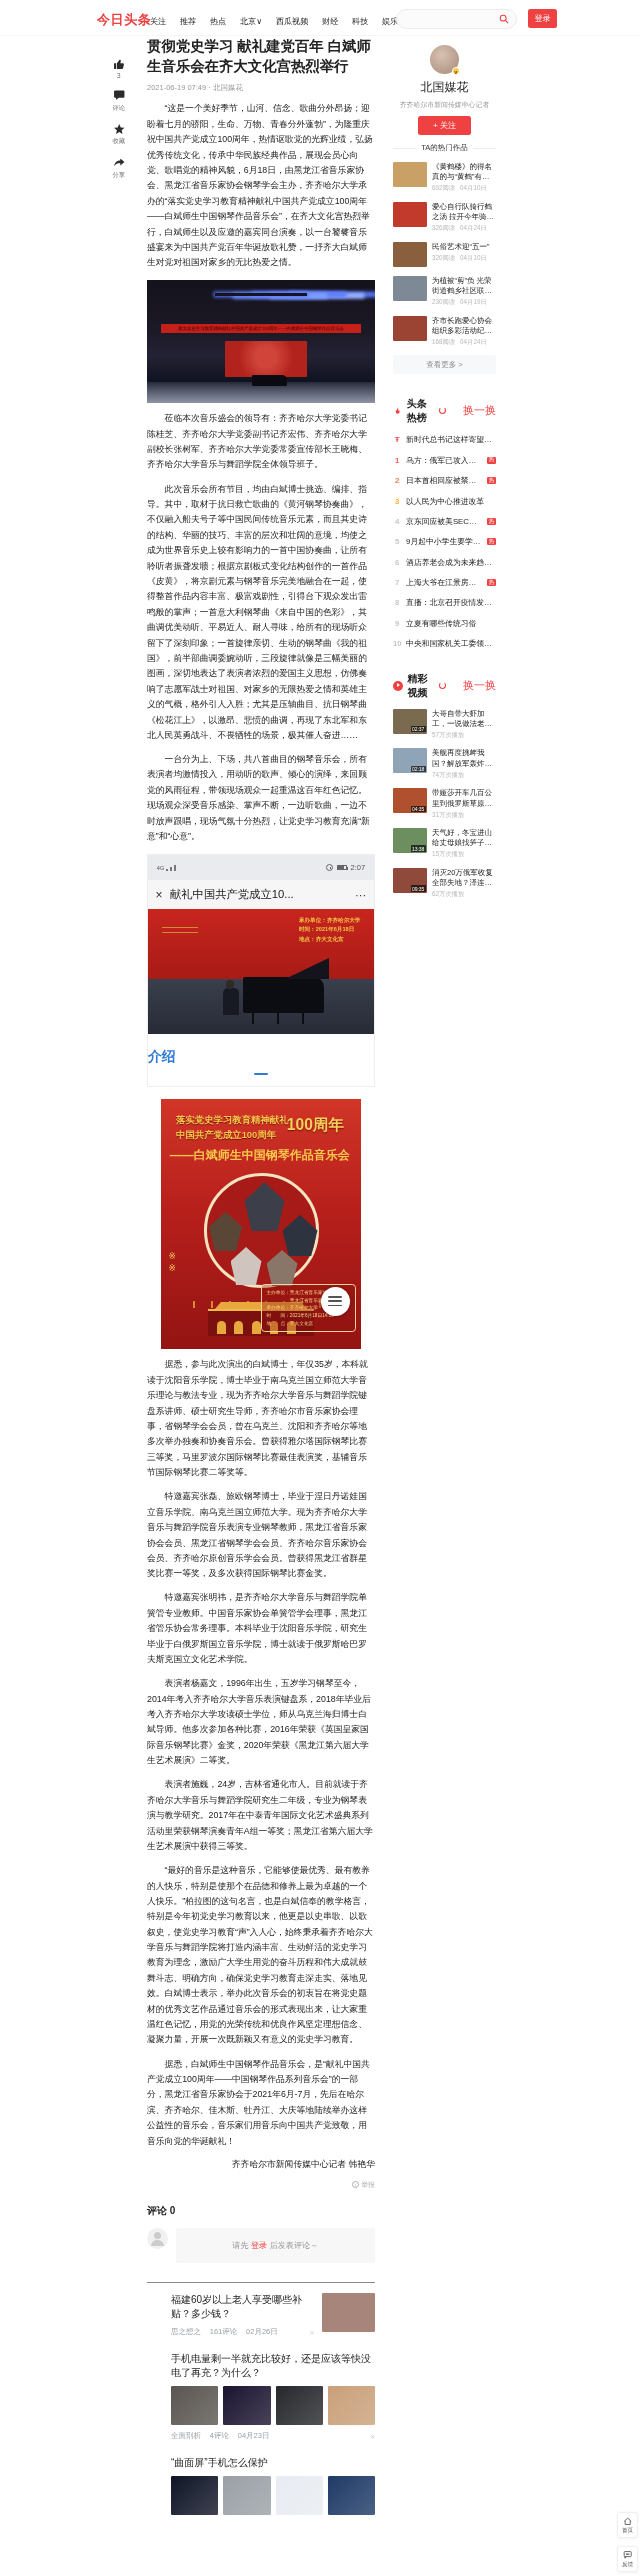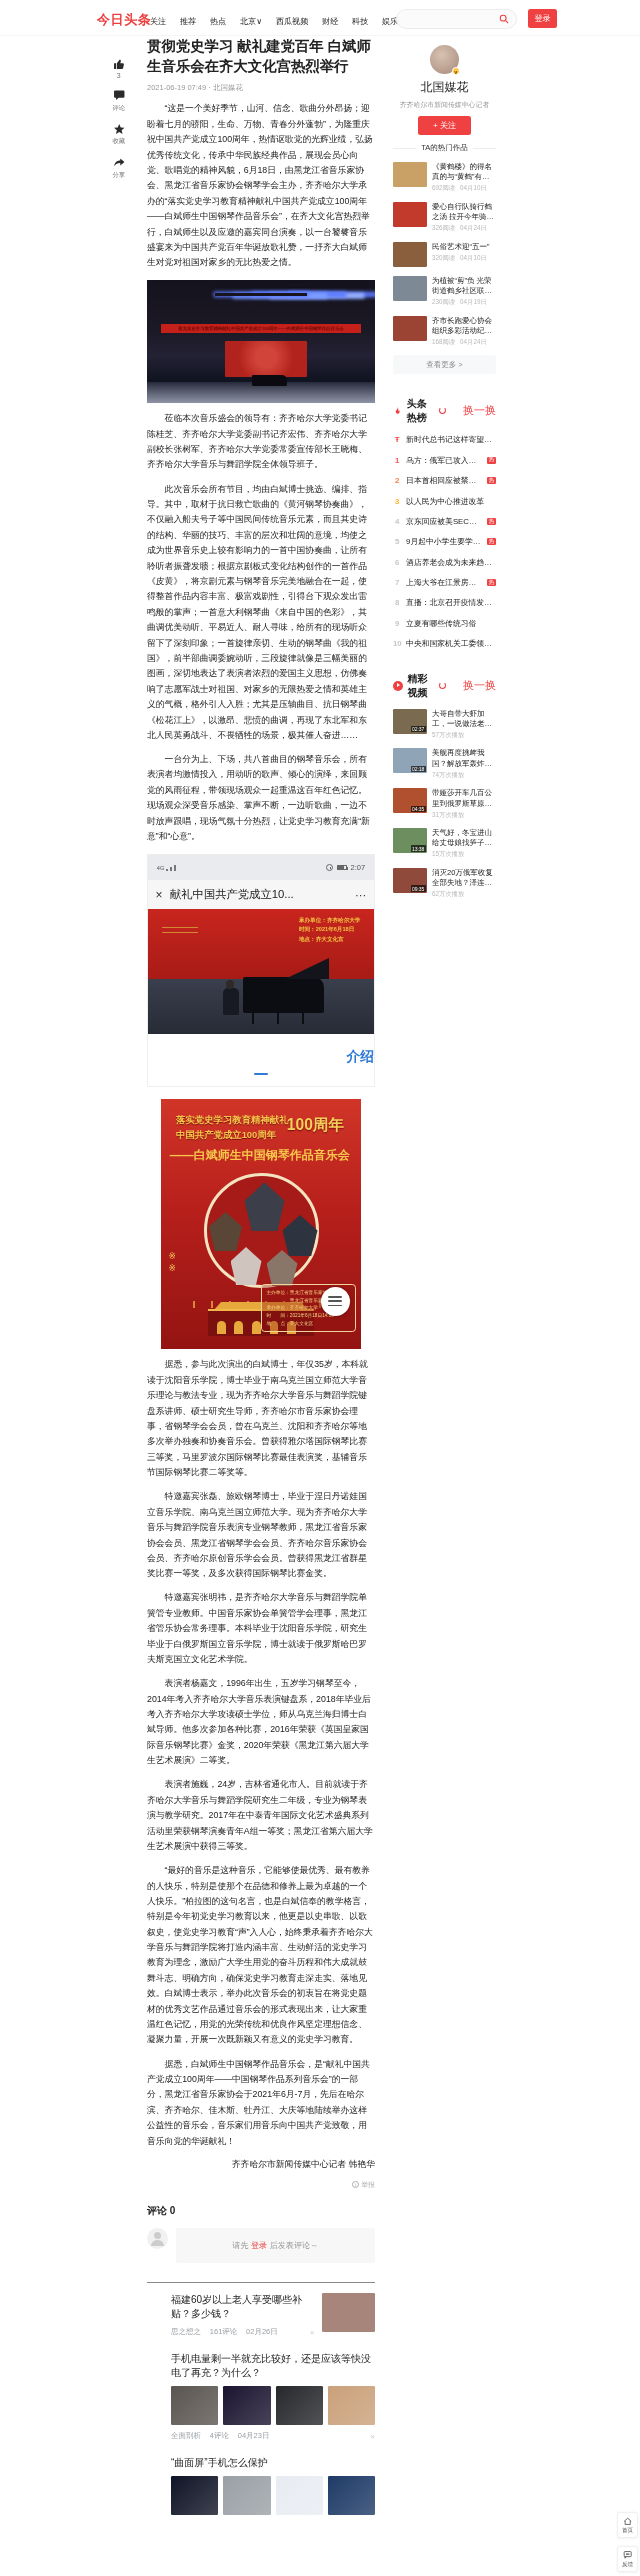--- a/index.html
+++ b/index.html
@@ -60,21 +60,21 @@
   .vb-screen { height:125px; position:relative; overflow:hidden; background:#232630; }
   .vb-led { position:absolute; top:0; left:0; right:0; height:56%; background:linear-gradient(180deg,#c8251e,#a81b16); }
   .vb-led-lines { position:absolute; right:6%; top:6.3px; text-align:left; font-size:5.6px; font-weight:bold; color:#f2c344; line-height:1.7; }
   .vb-cloud { position:absolute; left:6%; top:17.5px; width:36px; height:6.3px; border-top:1.3px solid #d8a43c; border-bottom:1.3px solid #d8a43c; opacity:.8; }
   .vb-floor { position:absolute; bottom:0; left:0; right:0; height:44%; background:linear-gradient(180deg,#3a3f4d,#272b36); }
   .vb-piano { position:absolute; left:42%; bottom:21px; width:81px; height:36px; background:#0c0d12; border-radius:1.9px 10px 1.9px 1.9px; }
   .vb-piano:before { content:""; position:absolute; right:-5px; top:-19px; width:0; height:0; border-left:44px solid transparent; border-bottom:21px solid #14151c; }
   .vb-piano-leg { position:absolute; left:46%; bottom:10px; width:1.9px; height:12.5px; background:#0c0d12; box-shadow:25px 0 #0c0d12, 50px 0 #0c0d12; }
   .vb-player { position:absolute; left:33%; bottom:19px; width:16.3px; height:27.5px; background:#171a22; border-radius:5px 5px 1.3px 1.3px; }
   .vb-player:before { content:""; position:absolute; left:3.8px; top:-7.5px; width:8.1px; height:8.1px; border-radius:50%; background:#2d2a28; }
-  .vb-intro { text-align:right; padding:13.8px 0 11.3px; background:#fff; }
+  .vb-intro { text-align:left; padding:13.8px 0 11.3px; background:#fff; }
   .vb-intro-text { font-size:13.8px; font-weight:bold; color:#2e7ad5; }
   .vb-intro-dash { width:13.8px; height:2.5px; background:#2e7ad5; margin:6.3px auto 0; border-radius:1.3px; }
 
   
   .poster { width:200px; height:250px; margin:11.3px auto 0; position:relative; overflow:hidden;
     background:linear-gradient(180deg,#d03527 0%,#b71f1b 45%,#931412 100%); }
   .poster-t1 { margin:15px 0 0 15px; font-size:9.4px; font-weight:bold; color:#f7c84b; text-shadow:0 0.6px 0.6px #7a0e0a; }
   .poster-t2 { margin:2.5px 0 0 15px; font-size:9.4px; font-weight:bold; color:#f7c84b; text-shadow:0 0.6px 0.6px #7a0e0a; }
   .poster-100 { position:absolute; right:17px; top:16.3px; font-size:15.6px; font-weight:bold; color:#f5d05a; text-shadow:0 0.6px 1.3px #7a0e0a; }
   .poster-t3 { margin:5px 11.3px 0 0; font-size:12px; font-weight:bold; color:#f7c84b; text-align:right; }

